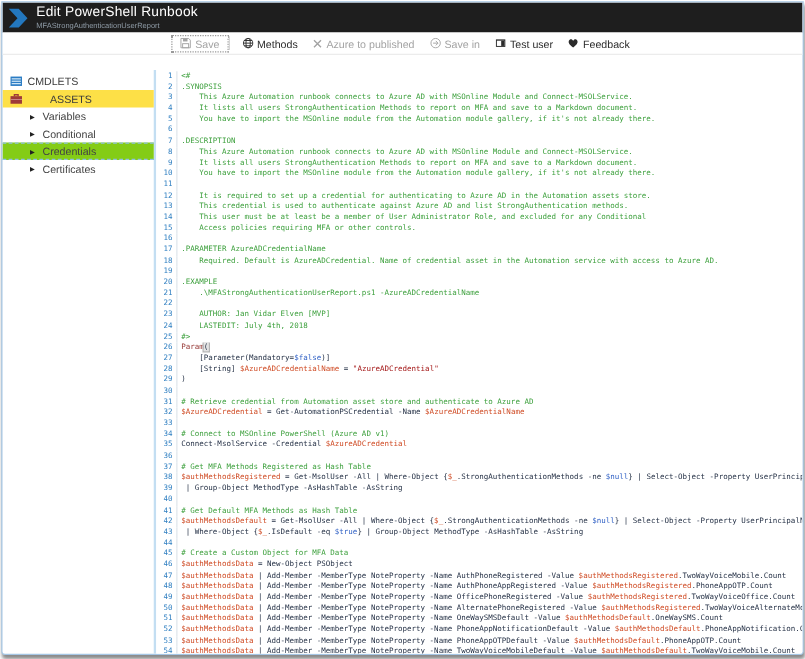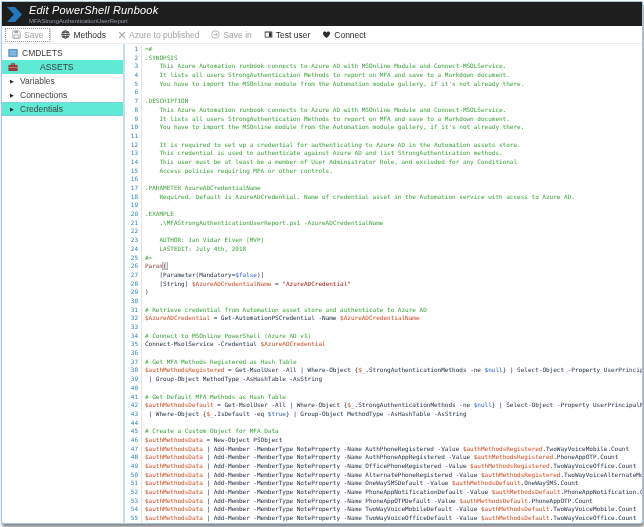--- a/index.html
+++ b/index.html
@@ -6,38 +6,38 @@
     background:#fff;font-family:"Liberation Sans",sans-serif;}
   .shot{position:absolute;top:1px;left:1px;width:640px;height:521px;
     border:1px solid #a5c6e4;border-radius:0 0 3px 3px;
     box-shadow:1px 3px 3px rgba(40,40,40,.55);display:flex;flex-direction:column;
     background:#fff;overflow:hidden;}
   
   .titlebar{height:24px;flex:none;background:#1e1e1e;display:flex;align-items:center;
     padding-left:3px;}
   .logo{width:20px;height:17px;flex:none;margin-right:4px;}
   .tblock{display:flex;flex-direction:column;line-height:1;}
-  .title{color:#ffffff;font-size:11px;letter-spacing:.2px;font-style:italic;}
+  .title{color:#ffffff;font-size:11px;letter-spacing:.2px;}
   .subtitle{color:#8e9aa5;font-size:6px;margin-top:2px;}
   
   .toolbar{height:17px;flex:none;background:#fff;display:flex;align-items:center;
-    font-size:8.5px;color:#2b2b2b;border-bottom:1px solid #ececec;padding-left:4px;}
+    font-size:8.5px;color:#2b2b2b;border-bottom:1px solid #ececec;padding-left:4px;justify-content:center;}
   .tb-btn{display:flex;align-items:center;gap:3px;padding:1px 6px;cursor:pointer;white-space:nowrap;}
   .tb-btn .ico{display:inline-flex;align-items:center;}
   .tb-btn.disabled{color:#a3a3a3;}
   .tb-btn.focused{outline:1px dotted #9a9a9a;}
   .tb-sep{width:1px;height:11px;background:#d5d5d5;margin:0 4px 0 1px;flex:none;}
   
-  .main{flex:1;display:flex;min-height:0;}
+  .main{flex:1;display:flex;min-height:0;margin-top:12px;}
   .sidebar{width:121px;flex:none;border-right:2px solid #c3def2;padding-top:2px;
     font-size:8.5px;color:#3b3b3b;}
   .sb-item{height:14px;display:flex;align-items:center;gap:4px;padding-left:5px;cursor:pointer;}
-  .sb-item.lvl1{padding-left:8px;color:#444;}
-  .sb-item.sel{background:#5eead4;gap:22px;}
-  .sb-item.sel-dash{background:#5eead4;border-top:1px dashed #8fc1e4;border-bottom:1px dashed #8fc1e4;height:12px;}
+  .sb-item.lvl1{padding-left:22px;color:#444;}
+  .sb-item.sel{background:#fde047;gap:22px;}
+  .sb-item.sel-dash{background:#84cc16;border-top:1px dashed #8fc1e4;border-bottom:1px dashed #8fc1e4;height:12px;}
   .sb-item .ico{display:inline-flex;width:11px;justify-content:center;flex:none;}
   .chev{font-size:5px;color:#222;width:6px;flex:none;}
   
   .editor{flex:1;min-width:0;overflow:hidden;background:#fff;padding-top:1px;
     font-family:"DejaVu Sans Mono",monospace;font-size:6px;line-height:8.7px;}
   .line{display:flex;height:8.7px;white-space:pre;}
   .ln{width:13px;flex:none;text-align:right;color:#2f7fc1;padding-right:3px;
     border-right:1px solid #dfe6ec;}
   .code{padding-left:3px;flex:1;min-width:0;overflow:hidden;}
   .c{color:#3da03d;}          
@@ -111,21 +111,21 @@
           </svg>
         </span>
         <span>Test user</span>
       </div>
       <div class="tb-btn">
         <span class="ico">
           <svg viewBox="0 0 12 12" width="9" height="9">
             <path d="M6 10.6C2 7.6.8 5.5 1.4 3.6 1.9 2.1 3.8 1.4 5 2.4c.5.4.8.8 1 1.2.2-.4.5-.8 1-1.2 1.2-1 3.1-.3 3.6 1.2.6 1.9-.6 4-4.6 7z" fill="currentColor"></path>
           </svg>
         </span>
-        <span>Connect</span>
+        <span>Feedback</span>
       </div>
     </div>
 
   <div class="main">
     <div class="sidebar" id="sidebar">
         <div class="sb-item">
           <span class="ico">
             <svg viewBox="0 0 12 12" width="10" height="10">
               <rect x="0.5" y="1.5" width="11" height="9" fill="#2b7cc4"></rect>
               <rect x="1.6" y="3.1" width="8.8" height="1.2" fill="#cfe5f5"></rect>
@@ -144,25 +144,29 @@
             </svg>
           </span>
           <span>ASSETS</span>
         </div>
         <div class="sb-item lvl1">
           <span class="chev">▶</span>
           <span>Variables</span>
         </div>
         <div class="sb-item lvl1">
           <span class="chev">▶</span>
-          <span>Connections</span>
+          <span>Conditional</span>
         </div>
         <div class="sb-item lvl1 sel-dash">
           <span class="chev">▶</span>
           <span>Credentials</span>
+        </div>
+        <div class="sb-item lvl1">
+          <span class="chev">▶</span>
+          <span>Certificates</span>
         </div>
       </div>
     <div class="editor" id="editor">
         <div class="line"><span class="ln">1</span><span class="code"><span class="c">&lt;#</span></span></div>
         <div class="line"><span class="ln">2</span><span class="code"><span class="c">.SYNOPSIS</span></span></div>
         <div class="line"><span class="ln">3</span><span class="code"><span class="c">    This Azure Automation runbook connects to Azure AD with MSOnline Module and Connect-MSOLService.</span></span></div>
         <div class="line"><span class="ln">4</span><span class="code"><span class="c">    It lists all users StrongAuthentication Methods to report on MFA and save to a Markdown document.</span></span></div>
         <div class="line"><span class="ln">5</span><span class="code"><span class="c">    You have to import the MSOnline module from the Automation module gallery, if it's not already there.</span></span></div>
         <div class="line"><span class="ln">6</span><span class="code"></span></div>
         <div class="line"><span class="ln">7</span><span class="code"><span class="c">.DESCRIPTION</span></span></div>

